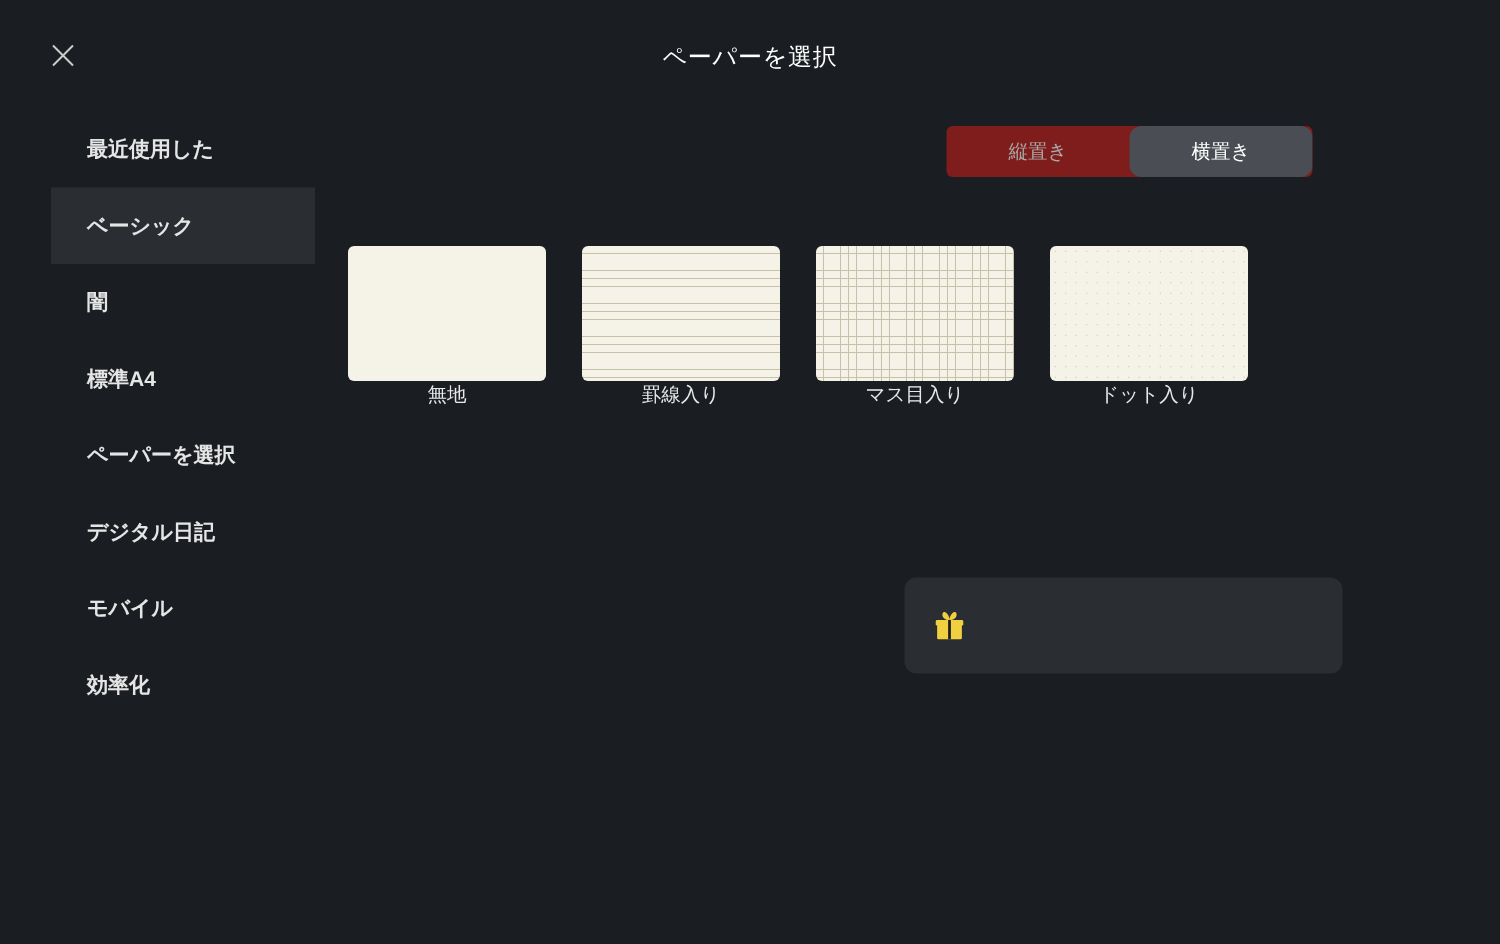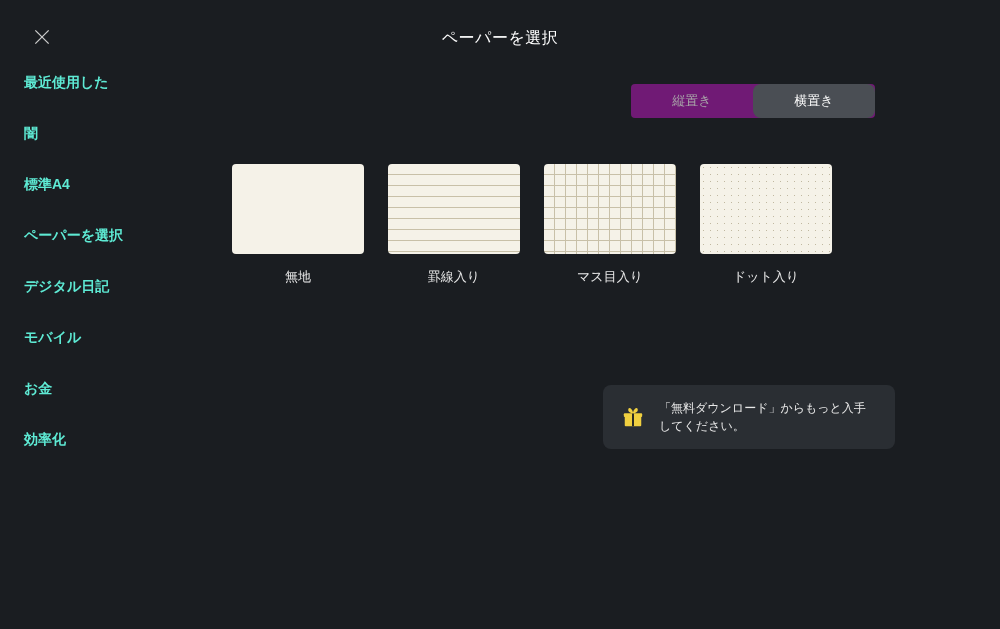--- a/index.html
+++ b/index.html
@@ -52,40 +52,42 @@
     }
     .sidebar {
       width: 210px;
       background: #1a1d21;
       overflow-y: auto;
       padding-top: 14px;
     }
     .sidebar-item {
       height: 51px;
       display: flex;
+      align-items: center;
       padding-left: 24px;
       font-size: 14px;
       font-weight: 600;
       cursor: pointer;
-      color: #5eead4;
+      color: #e5e5e5;
+      margin-left: 34px;
     }
     .sidebar-item.active {
       background: #2a2e33;
     }
     .content {
       flex: 1;
       padding: 18px 0 0 14px;
       position: relative;
     }
     .orientation-toggle {
       position: absolute;
       right: 125px;
       top: 24px;
       display: flex;
-      background: #701a75;
+      background: #7f1d1d;
       border-radius: 4px;
       height: 34px;
       overflow: hidden;
     }
     .orientation-option {
       width: 122px;
       display: flex;
       align-items: center;
       justify-content: center;
       font-size: 13px;
@@ -100,21 +102,20 @@
     .templates {
       display: flex;
       gap: 24px;
       margin-top: 86px;
       padding-left: 8px;
     }
     .template-item {
       display: flex;
       flex-direction: column;
       align-items: center;
-      gap: 14px;
       cursor: pointer;
     }
     .template-preview {
       width: 132px;
       height: 90px;
       background: #f5f2e8;
       border-radius: 4px;
       position: relative;
       overflow: hidden;
     }
@@ -215,37 +216,37 @@
     </svg>
   </div>
   <div class="page-title">ペーパーを選択</div>
 </div>
 
 <div class="main">
   <div class="sidebar">
     <div class="sidebar-item">
       <span>最近使用した</span>
     </div>
+    <div class="sidebar-item active">
+      <span>ベーシック</span>
+    </div>
     <div class="sidebar-item">
       <span>闇</span>
     </div>
     <div class="sidebar-item">
       <span>標準A4</span>
     </div>
     <div class="sidebar-item">
       <span>ペーパーを選択</span>
     </div>
     <div class="sidebar-item">
       <span>デジタル日記</span>
     </div>
     <div class="sidebar-item">
       <span>モバイル</span>
-    </div>
-    <div class="sidebar-item">
-      <span>お金</span>
     </div>
     <div class="sidebar-item">
       <span>効率化</span>
     </div>
   </div>
 
   <div class="content">
     <div class="orientation-toggle">
       <div class="orientation-option">
         <span>縦置き</span>
@@ -277,16 +278,15 @@
     <div class="download-card">
       <div class="gift-icon">
         <svg viewBox="0 0 24 24" width="22" height="22" fill="#f0d040">
           <rect x="3" y="11" width="18" height="11" rx="1"></rect>
           <rect x="2" y="8" width="20" height="4" rx="1"></rect>
           <rect x="11" y="8" width="2" height="14" fill="#1a1d21"></rect>
           <path d="M12 8 C 9 8, 6 6, 7 3 C 8 1, 11 3, 12 7 Z"></path>
           <path d="M12 8 C 15 8, 18 6, 17 3 C 16 1, 13 3, 12 7 Z"></path>
         </svg>
       </div>
-      <div class="download-text">「無料ダウンロード」からもっと入手してください。</div>
     </div>
   </div>
 </div>
 
 </body></html>

